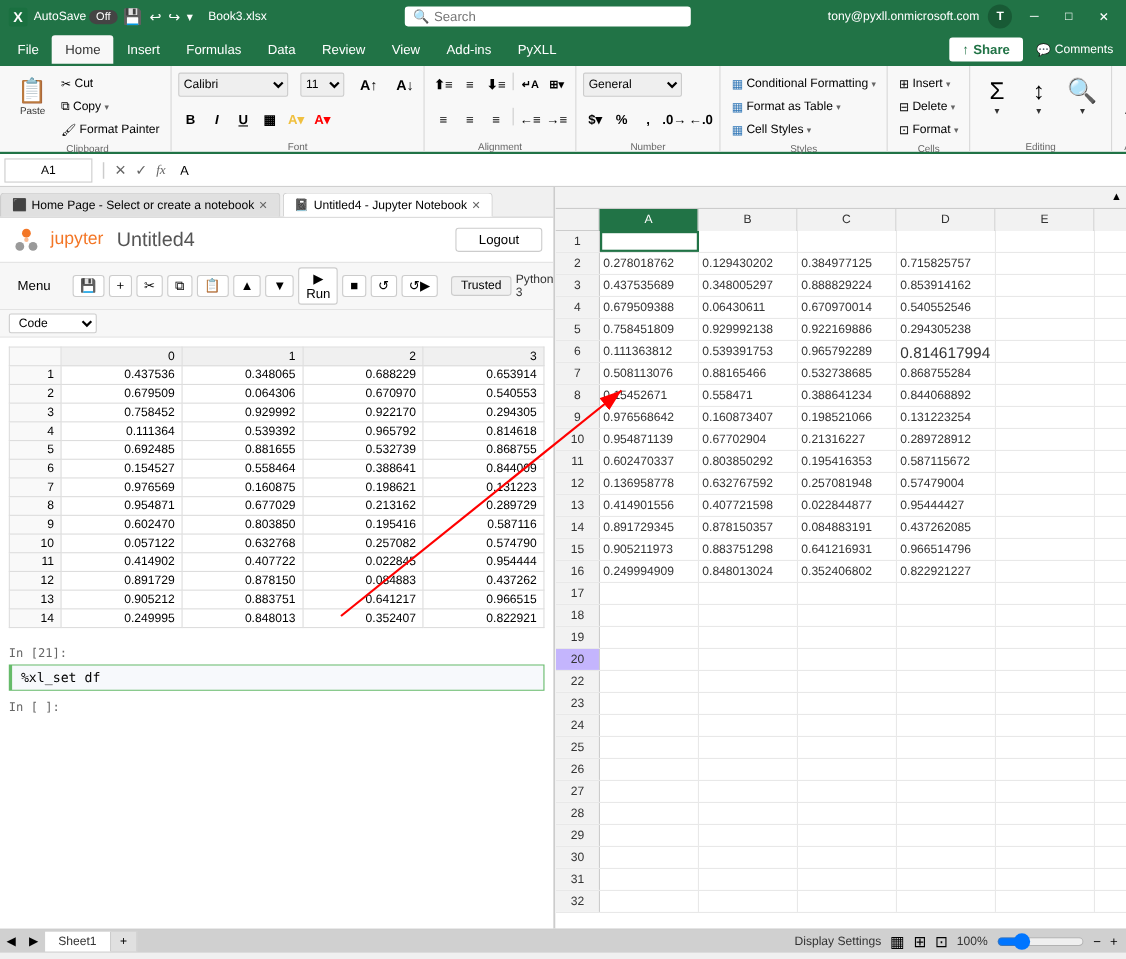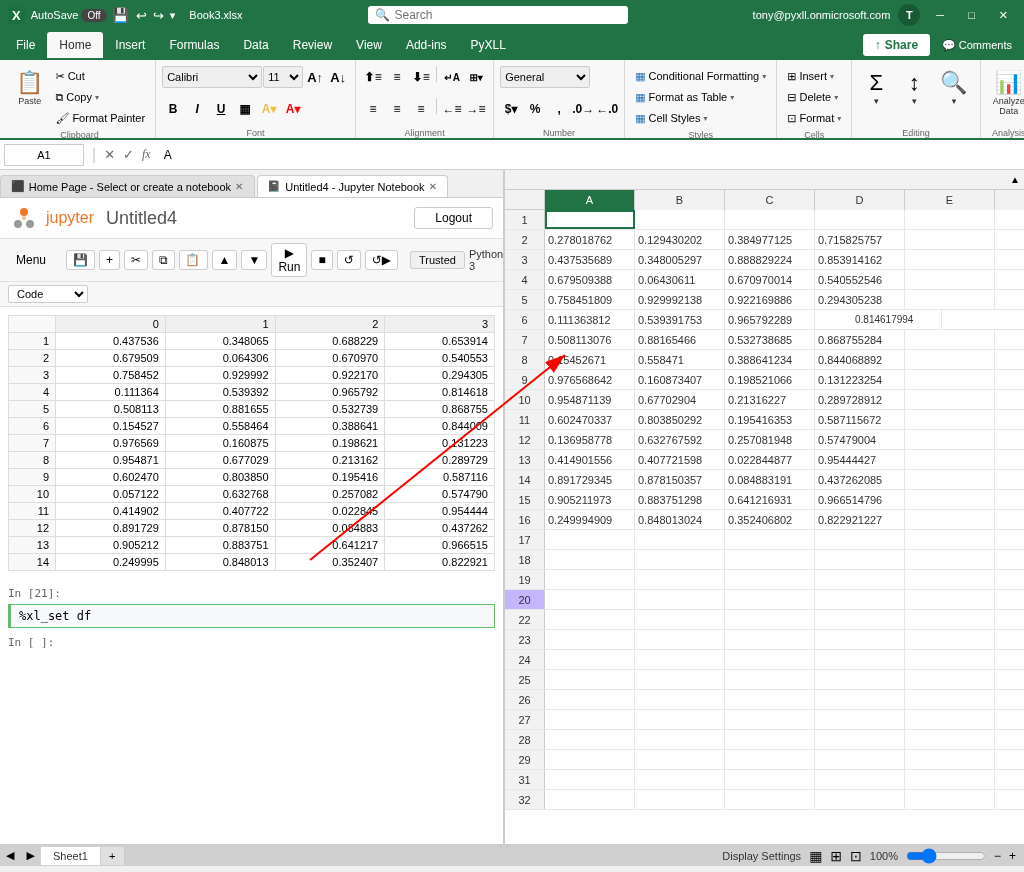--- a/index.html
+++ b/index.html
@@ -146,21 +146,21 @@
       <div class="sm-btn-group">
         <div class="sm-btn"><span>✂</span> Cut</div>
         <div class="sm-btn"><span>⧉</span> Copy <span class="arrow">▾</span></div>
         <div class="sm-btn"><span>🖌</span> Format Painter</div>
       </div>
     </div>
     <div class="r-section-label">Clipboard</div>
   </div>
 
   <div class="r-section">
-    <div class="r-btns-row" style="gap:1px;">
+    <div class="r-btns-row" style="gap:11px;">
       <select class="font-select">
         <option>Calibri</option>
       </select>
       <select class="size-select">
         <option>11</option>
       </select>
       <div class="rb-icon-btn" style="font-size:13px;">A↑</div>
       <div class="rb-icon-btn" style="font-size:13px;">A↓</div>
     </div>
     <div class="r-btns-row" style="gap:2px;margin-top:2px;">
@@ -384,21 +384,21 @@
                 </tr>
                 <tr>
                   <td>4</td>
                   <td>0.111364</td>
                   <td>0.539392</td>
                   <td>0.965792</td>
                   <td>0.814618</td>
                 </tr>
                 <tr>
                   <td>5</td>
-                  <td>0.508113</td>
+                  <td>0.692485</td>
                   <td>0.881655</td>
                   <td>0.532739</td>
                   <td>0.868755</td>
                 </tr>
                 <tr>
                   <td>6</td>
                   <td>0.154527</td>
                   <td>0.558464</td>
                   <td>0.388641</td>
                   <td>0.844009</td>
@@ -539,21 +539,21 @@
               <div style="width: 90px; border-right: 1px solid rgb(232, 232, 232); display: flex; align-items: center; padding: 0px 3px; font-size: 11px; color: rgb(51, 51, 51); flex-shrink: 0; overflow: hidden;">0.922169886</div>
               <div style="width: 90px; border-right: 1px solid rgb(232, 232, 232); display: flex; align-items: center; padding: 0px 3px; font-size: 11px; color: rgb(51, 51, 51); flex-shrink: 0; overflow: hidden;">0.294305238</div>
               <div style="width: 90px; border-right: 1px solid rgb(232, 232, 232); display: flex; align-items: center; padding: 0px 3px; font-size: 11px; color: rgb(51, 51, 51); flex-shrink: 0; overflow: hidden;"></div>
               <div style="width: 90px; border-right: 1px solid rgb(232, 232, 232); display: flex; align-items: center; padding: 0px 3px; font-size: 11px; color: rgb(51, 51, 51); flex-shrink: 0; overflow: hidden;"></div>
             </div>
             <div style="display: flex; border-bottom: 1px solid rgb(232, 232, 232); height: 20px;">
               <div style="width: 40px; background: rgb(242, 242, 242); border-right: 1px solid rgb(204, 204, 204); display: flex; align-items: center; justify-content: center; font-size: 11px; color: rgb(51, 51, 51); flex-shrink: 0;">6</div>
               <div style="width: 90px; border-right: 1px solid rgb(232, 232, 232); display: flex; align-items: center; padding: 0px 3px; font-size: 11px; color: rgb(51, 51, 51); flex-shrink: 0; overflow: hidden;">0.111363812</div>
               <div style="width: 90px; border-right: 1px solid rgb(232, 232, 232); display: flex; align-items: center; padding: 0px 3px; font-size: 11px; color: rgb(51, 51, 51); flex-shrink: 0; overflow: hidden;">0.539391753</div>
               <div style="width: 90px; border-right: 1px solid rgb(232, 232, 232); display: flex; align-items: center; padding: 0px 3px; font-size: 11px; color: rgb(51, 51, 51); flex-shrink: 0; overflow: hidden;">0.965792289</div>
-              <div style="width: 90px; border-right: 1px solid rgb(232, 232, 232); display: flex; align-items: center; padding: 0px 3px; font-size: 10px; color: rgb(51, 51, 51); flex-shrink: 0; overflow: hidden; margin-left: 37px;">0.814617994</div>
+              <div style="width: 90px; border-right: 1px solid rgb(232, 232, 232); display: flex; align-items: center; padding: 0px 3px; font-size: 14px; color: rgb(51, 51, 51); flex-shrink: 0; overflow: hidden;">0.814617994</div>
               <div style="width: 90px; border-right: 1px solid rgb(232, 232, 232); display: flex; align-items: center; padding: 0px 3px; font-size: 11px; color: rgb(51, 51, 51); flex-shrink: 0; overflow: hidden;"></div>
               <div style="width: 90px; border-right: 1px solid rgb(232, 232, 232); display: flex; align-items: center; padding: 0px 3px; font-size: 11px; color: rgb(51, 51, 51); flex-shrink: 0; overflow: hidden;"></div>
             </div>
             <div style="display: flex; border-bottom: 1px solid rgb(232, 232, 232); height: 20px;">
               <div style="width: 40px; background: rgb(242, 242, 242); border-right: 1px solid rgb(204, 204, 204); display: flex; align-items: center; justify-content: center; font-size: 11px; color: rgb(51, 51, 51); flex-shrink: 0;">7</div>
               <div style="width: 90px; border-right: 1px solid rgb(232, 232, 232); display: flex; align-items: center; padding: 0px 3px; font-size: 11px; color: rgb(51, 51, 51); flex-shrink: 0; overflow: hidden;">0.508113076</div>
               <div style="width: 90px; border-right: 1px solid rgb(232, 232, 232); display: flex; align-items: center; padding: 0px 3px; font-size: 11px; color: rgb(51, 51, 51); flex-shrink: 0; overflow: hidden;">0.88165466</div>
               <div style="width: 90px; border-right: 1px solid rgb(232, 232, 232); display: flex; align-items: center; padding: 0px 3px; font-size: 11px; color: rgb(51, 51, 51); flex-shrink: 0; overflow: hidden;">0.532738685</div>
               <div style="width: 90px; border-right: 1px solid rgb(232, 232, 232); display: flex; align-items: center; padding: 0px 3px; font-size: 11px; color: rgb(51, 51, 51); flex-shrink: 0; overflow: hidden;">0.868755284</div>
               <div style="width: 90px; border-right: 1px solid rgb(232, 232, 232); display: flex; align-items: center; padding: 0px 3px; font-size: 11px; color: rgb(51, 51, 51); flex-shrink: 0; overflow: hidden;"></div>
@@ -734,20 +734,29 @@
               <div style="width: 40px; background: rgb(242, 242, 242); border-right: 1px solid rgb(204, 204, 204); display: flex; align-items: center; justify-content: center; font-size: 11px; color: rgb(51, 51, 51); flex-shrink: 0;">28</div>
               <div style="width: 90px; border-right: 1px solid rgb(232, 232, 232); display: flex; align-items: center; padding: 0px 3px; font-size: 11px; color: rgb(51, 51, 51); flex-shrink: 0; overflow: hidden;"></div>
               <div style="width: 90px; border-right: 1px solid rgb(232, 232, 232); display: flex; align-items: center; padding: 0px 3px; font-size: 11px; color: rgb(51, 51, 51); flex-shrink: 0; overflow: hidden;"></div>
               <div style="width: 90px; border-right: 1px solid rgb(232, 232, 232); display: flex; align-items: center; padding: 0px 3px; font-size: 11px; color: rgb(51, 51, 51); flex-shrink: 0; overflow: hidden;"></div>
               <div style="width: 90px; border-right: 1px solid rgb(232, 232, 232); display: flex; align-items: center; padding: 0px 3px; font-size: 11px; color: rgb(51, 51, 51); flex-shrink: 0; overflow: hidden;"></div>
               <div style="width: 90px; border-right: 1px solid rgb(232, 232, 232); display: flex; align-items: center; padding: 0px 3px; font-size: 11px; color: rgb(51, 51, 51); flex-shrink: 0; overflow: hidden;"></div>
               <div style="width: 90px; border-right: 1px solid rgb(232, 232, 232); display: flex; align-items: center; padding: 0px 3px; font-size: 11px; color: rgb(51, 51, 51); flex-shrink: 0; overflow: hidden;"></div>
             </div>
             <div style="display: flex; border-bottom: 1px solid rgb(232, 232, 232); height: 20px;">
               <div style="width: 40px; background: rgb(242, 242, 242); border-right: 1px solid rgb(204, 204, 204); display: flex; align-items: center; justify-content: center; font-size: 11px; color: rgb(51, 51, 51); flex-shrink: 0;">29</div>
+              <div style="width: 90px; border-right: 1px solid rgb(232, 232, 232); display: flex; align-items: center; padding: 0px 3px; font-size: 11px; color: rgb(51, 51, 51); flex-shrink: 0; overflow: hidden;"></div>
+              <div style="width: 90px; border-right: 1px solid rgb(232, 232, 232); display: flex; align-items: center; padding: 0px 3px; font-size: 11px; color: rgb(51, 51, 51); flex-shrink: 0; overflow: hidden;"></div>
+              <div style="width: 90px; border-right: 1px solid rgb(232, 232, 232); display: flex; align-items: center; padding: 0px 3px; font-size: 11px; color: rgb(51, 51, 51); flex-shrink: 0; overflow: hidden;"></div>
+              <div style="width: 90px; border-right: 1px solid rgb(232, 232, 232); display: flex; align-items: center; padding: 0px 3px; font-size: 11px; color: rgb(51, 51, 51); flex-shrink: 0; overflow: hidden;"></div>
+              <div style="width: 90px; border-right: 1px solid rgb(232, 232, 232); display: flex; align-items: center; padding: 0px 3px; font-size: 11px; color: rgb(51, 51, 51); flex-shrink: 0; overflow: hidden;"></div>
+              <div style="width: 90px; border-right: 1px solid rgb(232, 232, 232); display: flex; align-items: center; padding: 0px 3px; font-size: 11px; color: rgb(51, 51, 51); flex-shrink: 0; overflow: hidden;"></div>
+            </div>
+            <div style="display: flex; border-bottom: 1px solid rgb(232, 232, 232); height: 20px;">
+              <div style="width: 40px; background: rgb(242, 242, 242); border-right: 1px solid rgb(204, 204, 204); display: flex; align-items: center; justify-content: center; font-size: 11px; color: rgb(51, 51, 51); flex-shrink: 0;">30</div>
               <div style="width: 90px; border-right: 1px solid rgb(232, 232, 232); display: flex; align-items: center; padding: 0px 3px; font-size: 11px; color: rgb(51, 51, 51); flex-shrink: 0; overflow: hidden;"></div>
               <div style="width: 90px; border-right: 1px solid rgb(232, 232, 232); display: flex; align-items: center; padding: 0px 3px; font-size: 11px; color: rgb(51, 51, 51); flex-shrink: 0; overflow: hidden;"></div>
               <div style="width: 90px; border-right: 1px solid rgb(232, 232, 232); display: flex; align-items: center; padding: 0px 3px; font-size: 11px; color: rgb(51, 51, 51); flex-shrink: 0; overflow: hidden;"></div>
               <div style="width: 90px; border-right: 1px solid rgb(232, 232, 232); display: flex; align-items: center; padding: 0px 3px; font-size: 11px; color: rgb(51, 51, 51); flex-shrink: 0; overflow: hidden;"></div>
               <div style="width: 90px; border-right: 1px solid rgb(232, 232, 232); display: flex; align-items: center; padding: 0px 3px; font-size: 11px; color: rgb(51, 51, 51); flex-shrink: 0; overflow: hidden;"></div>
               <div style="width: 90px; border-right: 1px solid rgb(232, 232, 232); display: flex; align-items: center; padding: 0px 3px; font-size: 11px; color: rgb(51, 51, 51); flex-shrink: 0; overflow: hidden;"></div>
             </div>
             <div style="display: flex; border-bottom: 1px solid rgb(232, 232, 232); height: 20px;">
               <div style="width: 40px; background: rgb(242, 242, 242); border-right: 1px solid rgb(204, 204, 204); display: flex; align-items: center; justify-content: center; font-size: 11px; color: rgb(51, 51, 51); flex-shrink: 0;">31</div>
               <div style="width: 90px; border-right: 1px solid rgb(232, 232, 232); display: flex; align-items: center; padding: 0px 3px; font-size: 11px; color: rgb(51, 51, 51); flex-shrink: 0; overflow: hidden;"></div>

